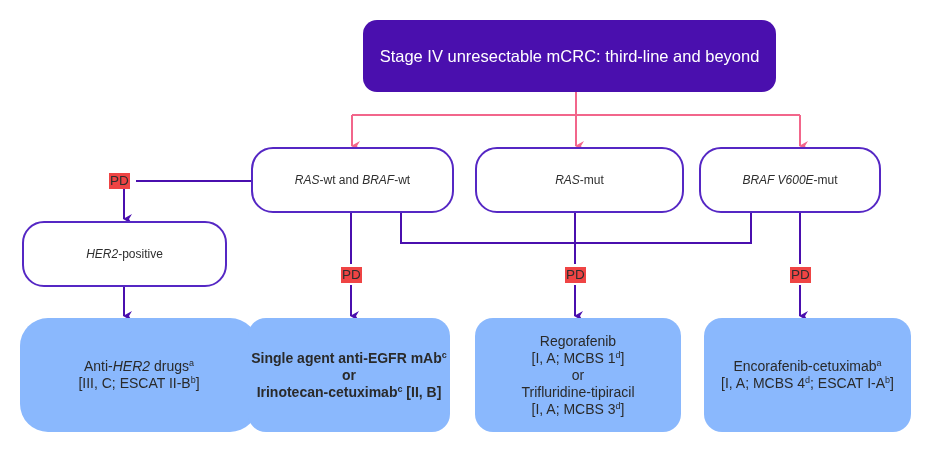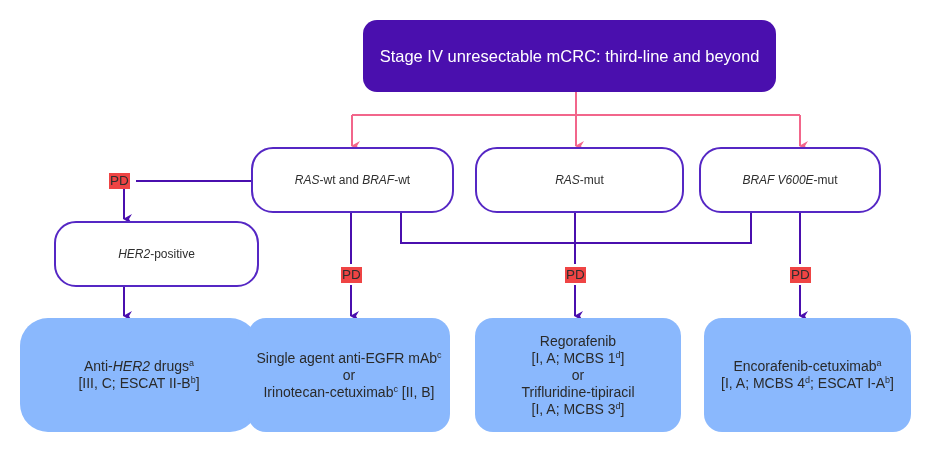--- a/index.html
+++ b/index.html
@@ -62,37 +62,37 @@
 
 <div class="box mid-box" style="left:251px; top:147px; width:203px;">
   <span><i>RAS</i><span>-wt and </span><i>BRAF</i><span>-wt</span></span>
 </div>
 <div class="box mid-box" style="left:475px; top:147px; width:209px;justify-content:center;">
   <span><i>RAS</i><span>-mut</span></span>
 </div>
 <div class="box mid-box" style="left:699px; top:147px; width:182px;">
   <span><i>BRAF V600E</i><span>-mut</span></span>
 </div>
-<div class="box mid-box" style="left:22px; top:221px; width:205px;margin-left:32px;">
+<div class="box mid-box" style="left:22px; top:221px; width:205px;">
   <span><i>HER2</i><span>-positive</span></span>
 </div>
 
 <span class="pd" style="left:109px; top:173px;">PD</span>
 <span class="pd" style="left:341px; top:267px;">PD</span>
 <span class="pd" style="left:565px; top:267px;">PD</span>
 <span class="pd" style="left:790px; top:267px;">PD</span>
 
 <div class="box rx-box" style="left:20px; width:238px;border-radius:28px;">
   <span class="rx-inner">
     <span class="line"><span>Anti-</span><i>HER2</i><span> drugs</span><sup>a</sup></span>
     <span class="line"><span>[III, C; ESCAT II-B</span><sup>b</sup><span>]</span></span>
   </span>
 </div>
 
-<div class="box rx-box" style="left:248px; width:202px;">
+<div class="box rx-box" style="left:248px; width:202px;font-weight:bold;">
   <span class="rx-inner">
     <span class="line"><span>Single agent anti-EGFR mAb</span><sup>c</sup></span>
     <span class="line">or</span>
     <span class="line"><span>Irinotecan-cetuximab</span><sup>c</sup><span> [II, B]</span></span>
   </span>
 </div>
 
 <div class="box rx-box" style="left:475px; width:206px;">
   <span class="rx-inner">
     <span class="line">Regorafenib</span>

